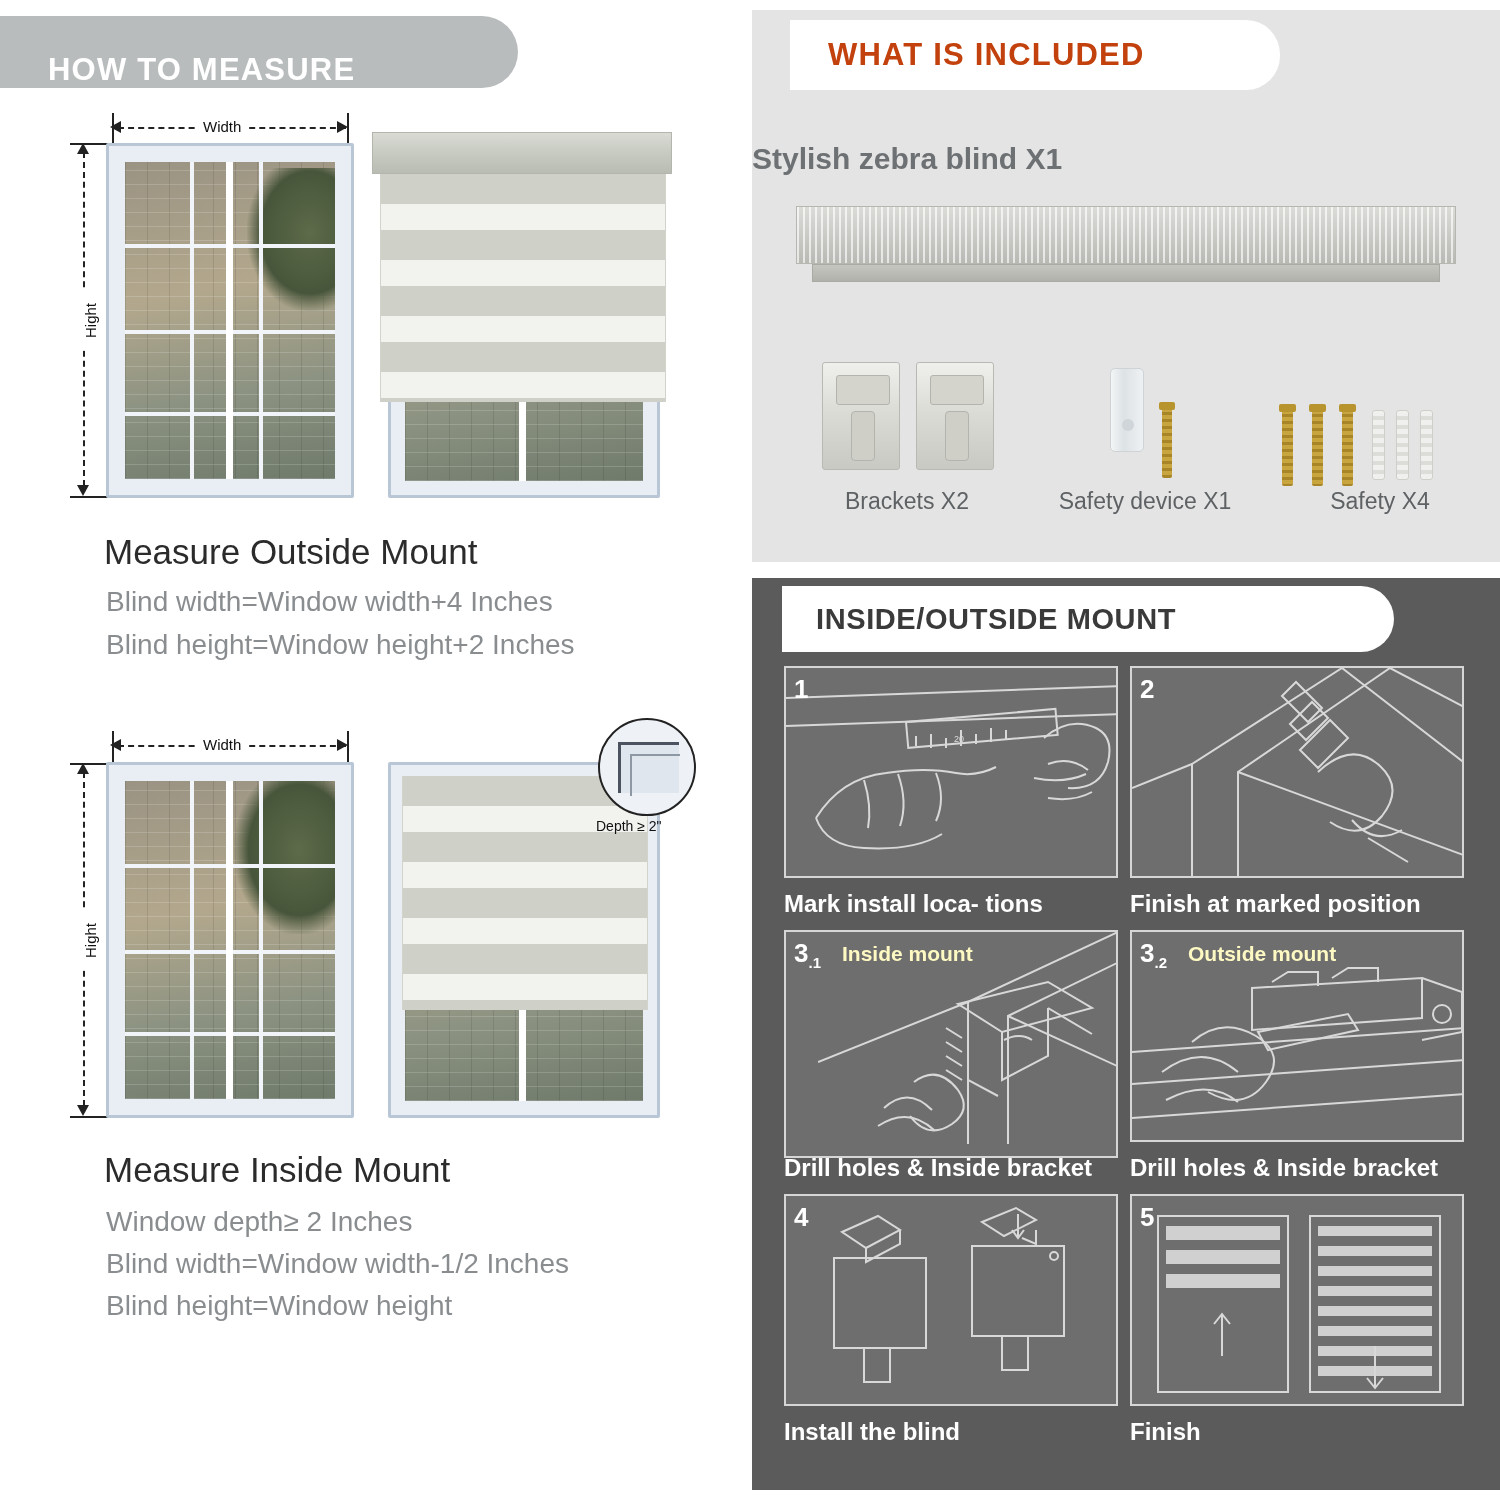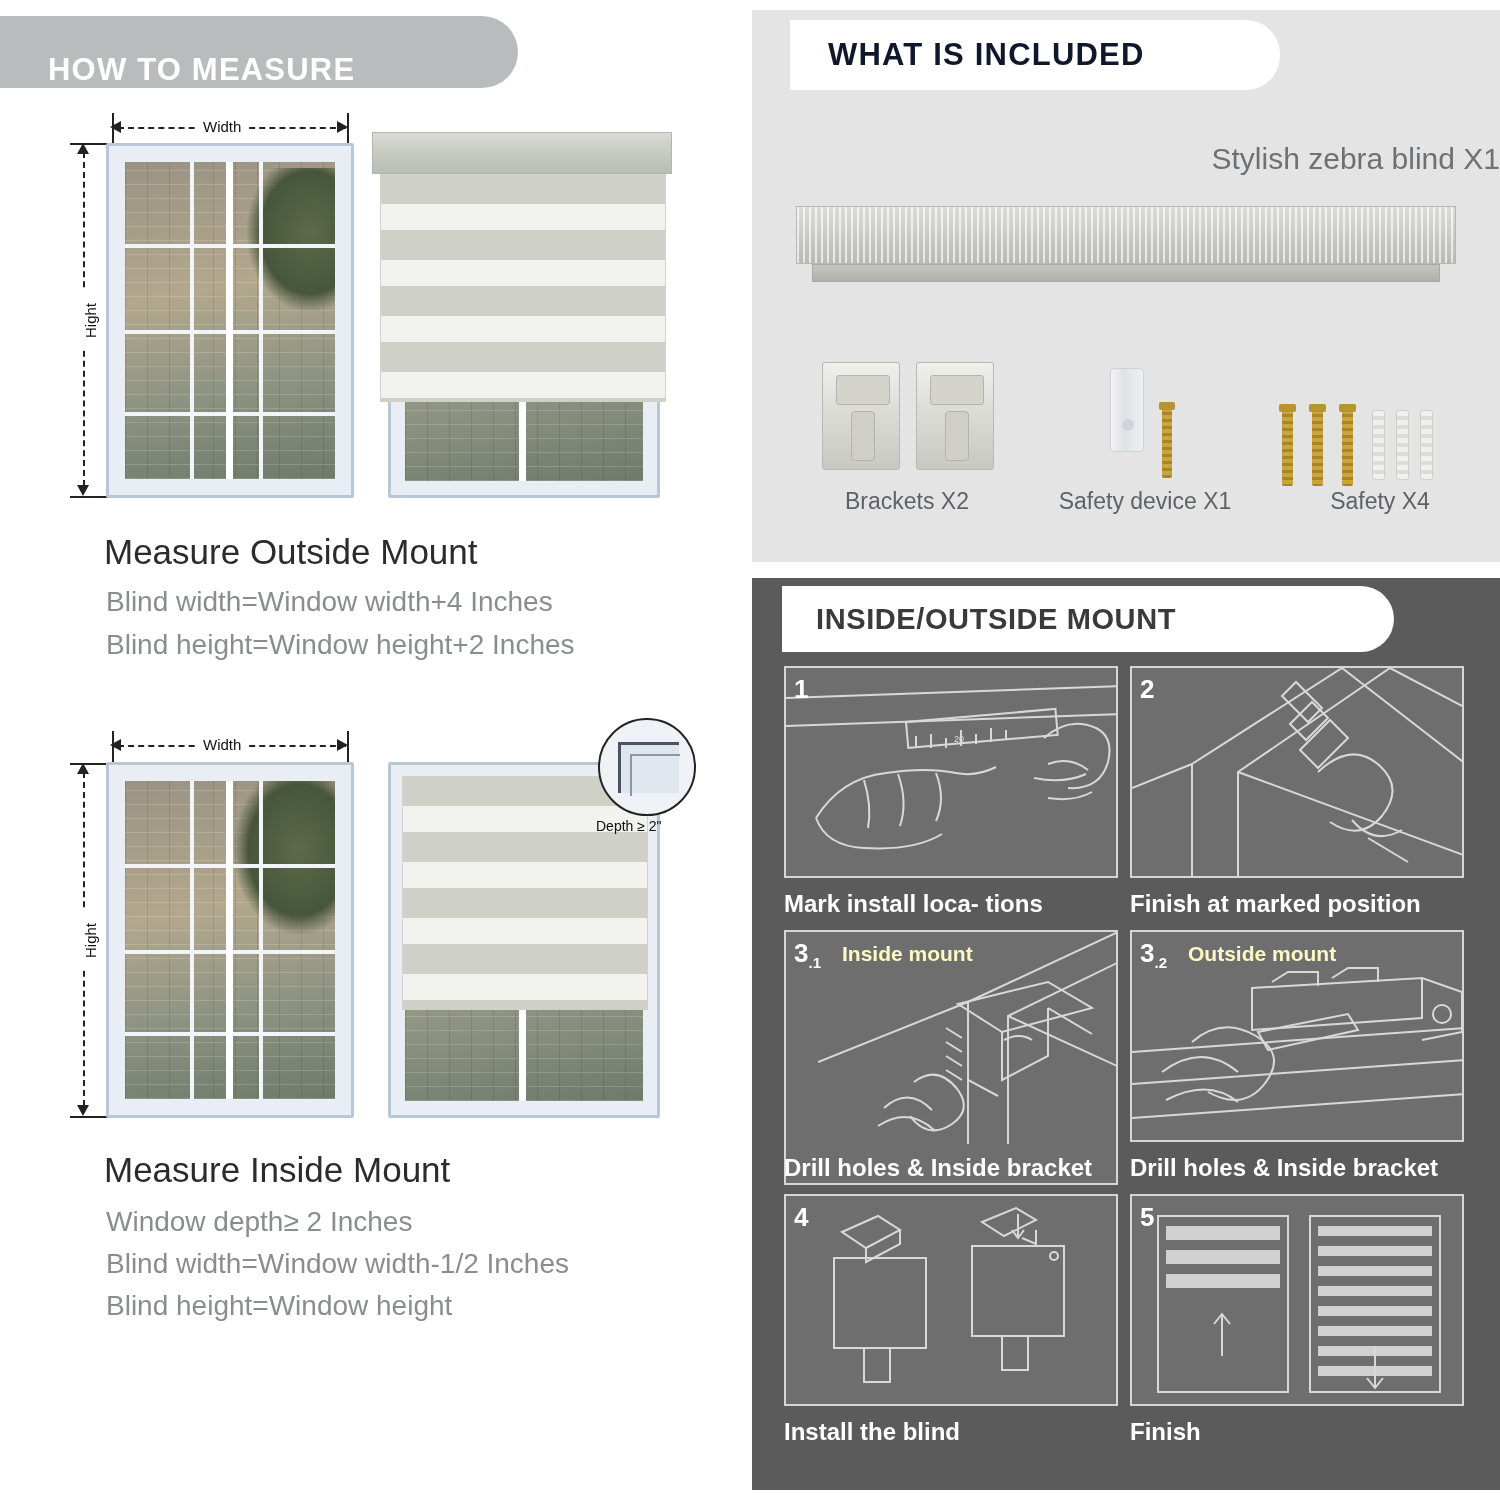--- a/index.html
+++ b/index.html
@@ -207,33 +207,33 @@
     width: 490px;
     height: 70px;
     background: #ffffff;
     border-radius: 0 34px 34px 0;
     display: flex;
     align-items: center;
     padding-left: 38px;
     box-sizing: border-box;
   }
   .hdr-included span {
-    color: #0f172a;
+    color: #c2410c;
     font-size: 31px;
     font-weight: bold;
     letter-spacing: 1.2px;
   }
   .inc-title {
     position: absolute;
     width: 100%;
-    text-align: right;
+    text-align: left;
     top: 132px;
     font-size: 30px;
     color: #6e7174;
-    font-weight: normal;
+    font-weight: bold;
   }
   .part-label {
     position: absolute;
     font-size: 23px;
     color: #5f6265;
     text-align: center;
   }
   .bracket {
     position: absolute;
     width: 78px; height: 108px;
@@ -560,21 +560,21 @@
               <path d="M186 104 q34 -32 62 -6 q24 22 2 50 q-22 26 -52 6"></path>
               <path d="M220 152 q22 26 50 10"></path>
               <path d="M236 170 l40 24"></path>
             </g>
           </svg>
         </div>
         <div class="step-cap">Finish at  marked position</div>
       </div>
 
       <div class="step" style="left:32px; top:352px; width:334px; height:252px;">
-        <div class="step-img" style="height:255px;padding-left:32px;">
+        <div class="step-img" style="height:228px;padding-left:32px;">
           <div class="step-num"><span>3</span><sub>.1</sub></div>
           <div class="step-inline">Inside mount</div>
           <svg width="334" height="212" viewBox="0 0 334 212" xmlns="http://www.w3.org/2000/svg">
             <g fill="none" stroke="#d8d8d8" stroke-width="2">
               <path d="M300 0 L150 70 L150 212"></path>
               <path d="M334 14 L190 84 L190 212"></path>
               <path d="M150 70 L0 130"></path>
               <path d="M190 84 L334 150"></path>
               <path d="M140 72 l90 -22 l44 26 l-90 24 z"></path>
               <path d="M184 100 l0 48 l46 -24 l0 -48"></path>

